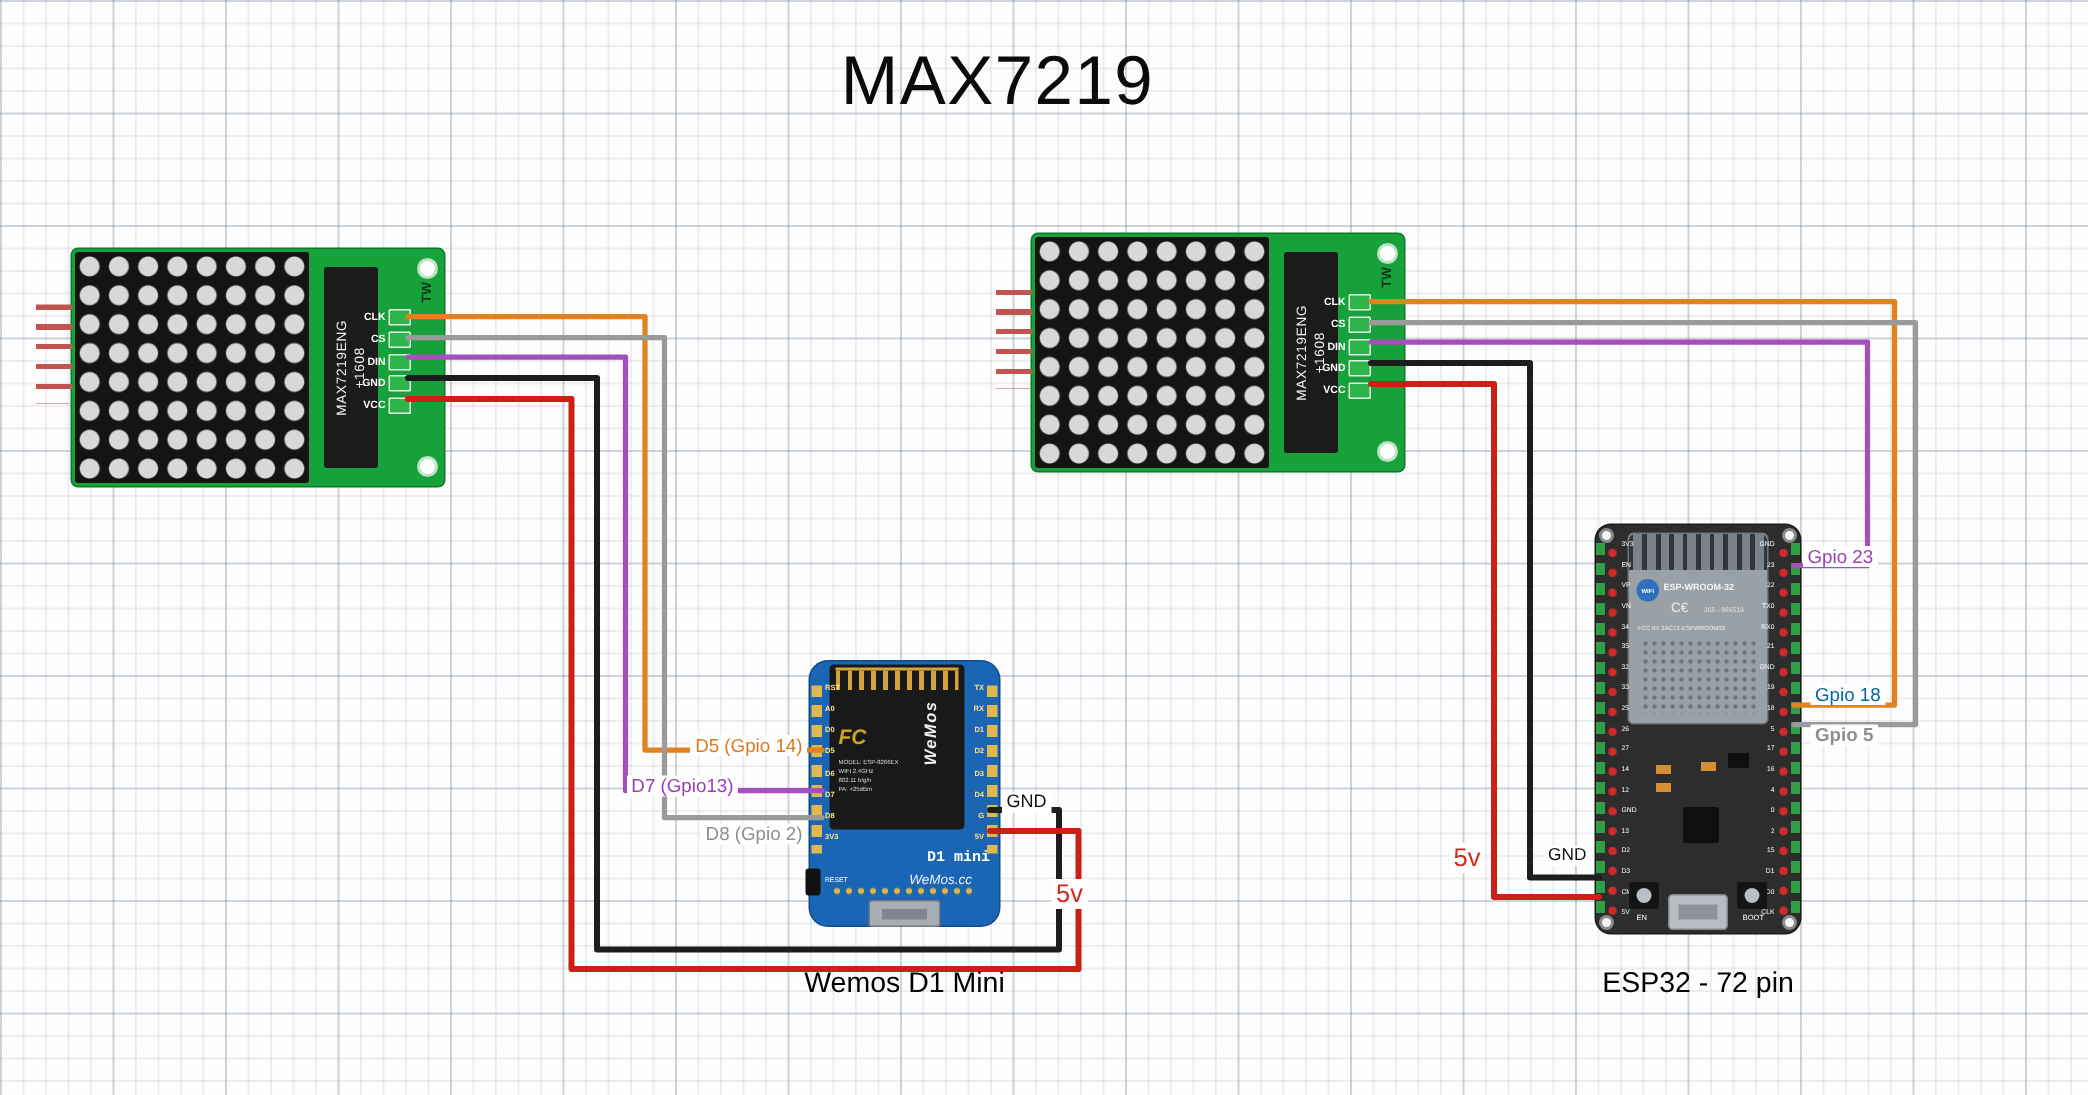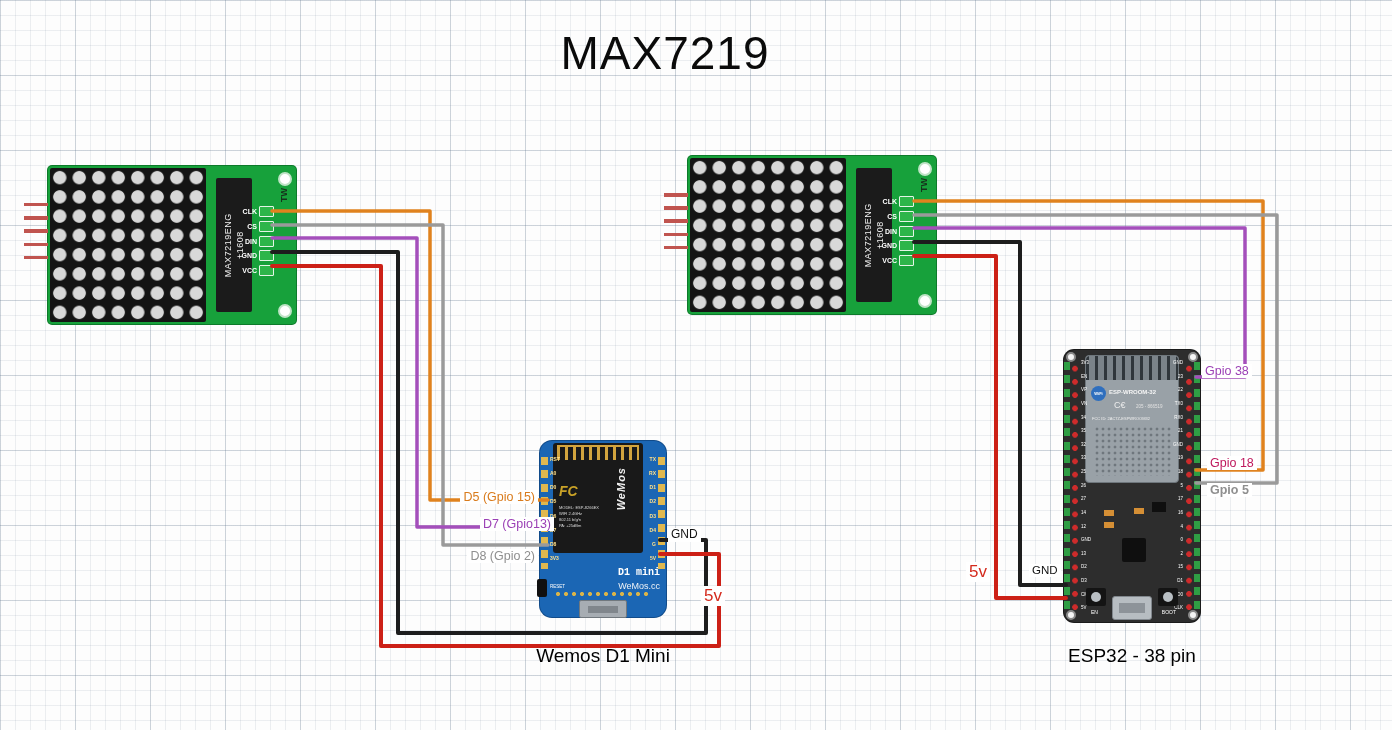--- a/index.html
+++ b/index.html
@@ -60,21 +60,21 @@
   .w-pads-left  { left:1px;  top:16px; width:7px; height:112px;
     background:repeating-linear-gradient(180deg,#e0b84f 0 8px, rgba(0,0,0,0) 8px 13.3px); }
   .w-pads-right { right:1px; top:16px; width:7px; height:112px;
     background:repeating-linear-gradient(180deg,#e0b84f 0 8px, rgba(0,0,0,0) 8px 13.3px); }
   .w-pinlabels { top:16px; height:104px; display:flex; flex-direction:column; justify-content:space-between;
     font-size:5px; font-weight:bold; color:#ffe08a; line-height:1; }
   .w-pinlabels-left  { left:10px; align-items:flex-start; }
   .w-pinlabels-right { right:10px; align-items:flex-end; }
   .w-name { right:6px; top:126px; font-family:"Liberation Mono","DejaVu Sans Mono",monospace;
     font-weight:bold; font-size:10px; color:#fff; }
-  .w-site { right:6px; top:140px; font-size:9px; color:#eef2f6; }
+  .w-site { right:18px; top:140px; font-style:italic; font-size:9px; color:#eef2f6; }
   .w-reset-btn { left:-3px; top:138px; width:10px; height:18px; background:#101010; border-radius:2px; }
   .w-reset-lbl { left:10px; top:143px; font-size:4.5px; color:#fff; }
   .w-dots { left:14px; top:150px; width:96px; height:6px;
     background:radial-gradient(circle,#d9b44a 1.8px, rgba(0,0,0,0) 2.3px); background-size:8px 6px; }
   .w-usb { left:39px; top:159px; width:48px; height:18px; background:#a7adb3; border:1px solid #71787e; border-radius:2px; }
   .w-usb::after { content:""; position:absolute; left:8px; top:5px; width:30px; height:7px; background:#80868c; }
 
   
   .esp { left:1064px; top:350px; width:136px; height:272px; background:#2d2d2d; border-radius:10px;
     box-shadow:0 0 0 1px #1b1b1b; }
@@ -112,21 +112,21 @@
   .e-btn-lbl { font-size:5px; color:#fff; top:259px; }
   .e-btn-en-lbl { left:27px; } .e-btn-boot-lbl { right:24px; }
   .e-usb { left:48px; top:246px; width:40px; height:24px; background:#b7bdc2; border:1px solid #81878d; border-radius:3px; }
   .e-usb::after { content:""; position:absolute; left:6px; top:6px; width:26px; height:10px; background:#8d9399; }
 
   
   #wires { left:0; top:0; width:1392px; height:730px; pointer-events:none; }
   #wires polyline { fill:none; stroke-linejoin:round; stroke-linecap:round; }
   .wlabel { background:#fff; padding:0 3px; font-size:12.5px; white-space:nowrap; line-height:1.15; }
   .lbl-d5 { right:854px; top:490px; }
-  .lbl-d7 { right:838px; top:517px; }
+  .lbl-d7 { right:900px; top:517px; }
   .lbl-d8 { right:854px; top:549px; }
   .lbl-gnd-w { left:668px; top:528px; font-size:12px; }
   .lbl-5v-w { left:701px; top:586px; font-size:17px; }
   .lbl-g23 { left:1202px; top:364px; }
   .lbl-g18 { left:1207px; top:456px; }
   .lbl-g5  { left:1207px; top:483px; }
   .lbl-gnd-e { left:1029px; top:564px; font-size:11.5px; }
   .lbl-5v-e { left:966px; top:562px; font-size:17px; }
 
   .caption { text-align:center; font-size:19px; color:#000; }
@@ -302,27 +302,27 @@
     <polyline points="272,238 417,238 417,527 548,527" stroke-width="3.5" style="stroke: rgb(164, 79, 187);"></polyline>
     <polyline points="272,252 398,252 398,633 706,633 706,540 660,540" stroke-width="4" style="stroke: rgb(29, 29, 29);"></polyline>
     <polyline points="272,266 381,266 381,646 719,646 719,554 660,554" stroke-width="4" style="stroke: rgb(204, 32, 22);"></polyline>
     <polyline points="914,201 1263,201 1263,470 1196,470" stroke-width="3.5" style="stroke: rgb(224, 130, 30);"></polyline>
     <polyline points="914,215 1277,215 1277,483 1196,483" stroke-width="3.5" style="stroke: rgb(154, 154, 154);"></polyline>
     <polyline points="914,228 1245,228 1245,377 1196,377" stroke-width="3.5" style="stroke: rgb(164, 79, 187);"></polyline>
     <polyline points="914,242 1020,242 1020,585 1066,585" stroke-width="4" style="stroke: rgb(29, 29, 29);"></polyline>
     <polyline points="914,256 996,256 996,598 1066,598" stroke-width="4" style="stroke: rgb(204, 32, 22);"></polyline>
   </svg>
 
-  <div class="abs wlabel lbl-d5" style="color: rgb(217, 123, 28);">D5 (Gpio 15)</div>
+  <div class="abs wlabel lbl-d5" style="color: rgb(217, 123, 28);">D5 (Gpio 14)</div>
   <div class="abs wlabel lbl-d7" style="color: rgb(155, 63, 181);">D7 (Gpio13)</div>
   <div class="abs wlabel lbl-d8" style="color: rgb(143, 143, 143);">D8 (Gpio 2)</div>
   <div class="abs wlabel lbl-gnd-w" style="color: rgb(17, 17, 17);">GND</div>
   <div class="abs wlabel lbl-5v-w" style="color: rgb(212, 42, 29);">5v</div>
-  <div class="abs wlabel lbl-g23" style="color: rgb(155, 63, 181);">Gpio 38</div>
-  <div class="abs wlabel lbl-g18" style="color: #be185d;">Gpio 18</div>
+  <div class="abs wlabel lbl-g23" style="color: rgb(155, 63, 181);">Gpio 23</div>
+  <div class="abs wlabel lbl-g18" style="color: #0369a1;">Gpio 18</div>
   <div class="abs wlabel lbl-g5" style="color: rgb(143, 143, 143); font-weight: bold;">Gpio 5</div>
   <div class="abs wlabel lbl-gnd-e" style="color: rgb(17, 17, 17);">GND</div>
   <div class="abs wlabel lbl-5v-e" style="color: rgb(212, 42, 29);">5v</div>
 
   <div class="abs caption cap-wemos">Wemos D1 Mini</div>
-  <div class="abs caption cap-esp">ESP32 - 38 pin</div>
+  <div class="abs caption cap-esp">ESP32 - 72 pin</div>
 
 </div>
 
 </body></html>

